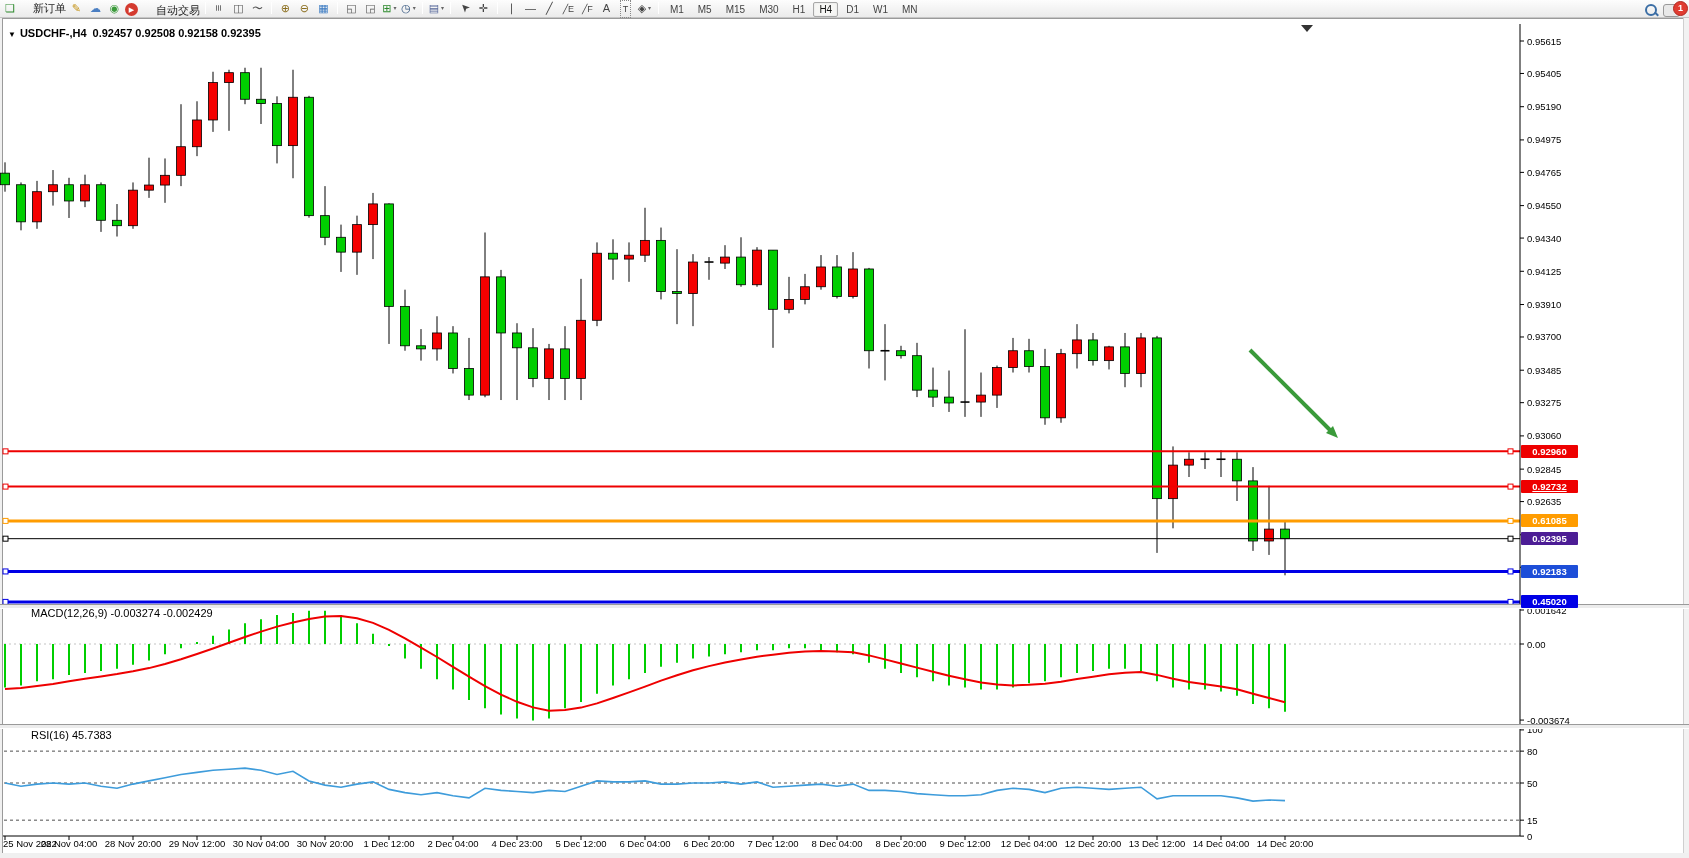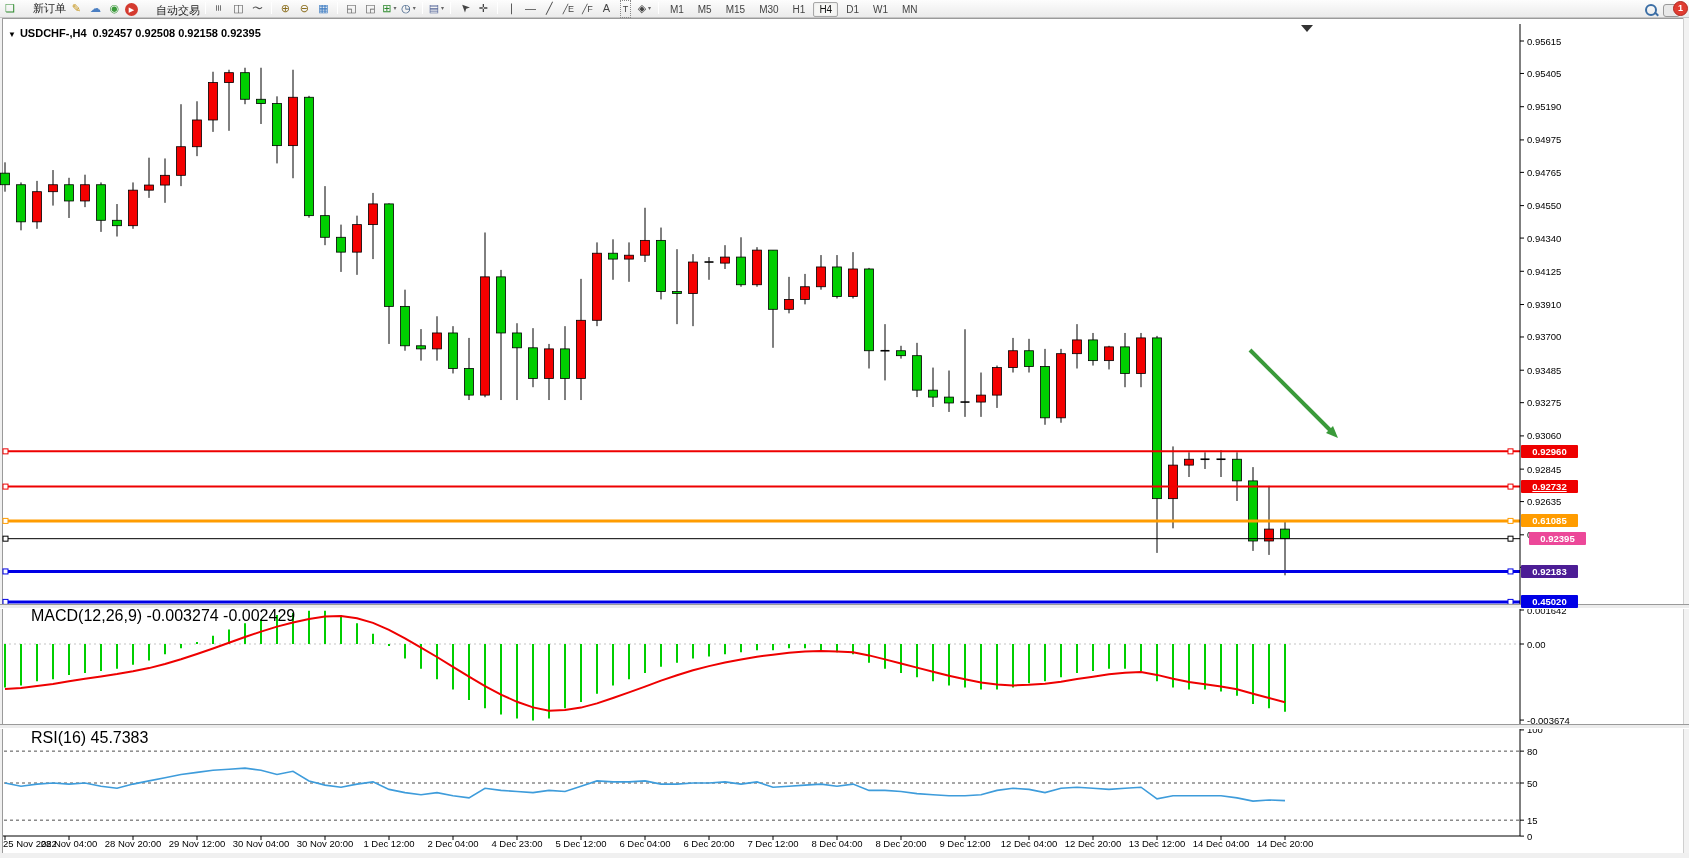--- a/index.html
+++ b/index.html
@@ -24,21 +24,21 @@
   #chat-badge{position:absolute;left:1673px;top:1px;width:13px;height:13px;border-radius:50%;background:#e03c31;
     color:#fff;font-size:9px;font-weight:bold;text-align:center;line-height:13px;border:1px solid #b02a22;}
   
   #chart-window{position:absolute;left:2px;top:18px;width:1685px;height:836px;background:#fff;
     border:1px solid #9a9a9a;box-sizing:border-box;}
   #right-strip{position:absolute;left:1683px;top:18px;width:6px;height:836px;background:#f2f2f2;border-left:1px solid #cfcfcf;}
   #bottom-strip{position:absolute;left:0;top:853px;width:1689px;height:5px;background:#f0f0f0;}
   #chart-title{position:absolute;left:8px;top:27px;font-size:11px;color:#000;font-weight:bold;z-index:30;}
   #chart-title .tri{font-size:8px;margin-right:4px;}
   #chart-title .vals{font-weight:bold;margin-left:6px;}
-  #macd-label,#rsi-label{position:absolute;left:7px;font-size:16px;color:#000;z-index:30;padding-left:24px;}
+  #macd-label,#rsi-label{position:absolute;left:7px;font-size:11px;color:#000;z-index:30;padding-left:24px;}
   #macd-label{top:607px;}
   #rsi-label{top:729px;}
   .splitter{position:absolute;left:0;width:1689px;height:3px;background:#ececec;
     border-top:1px solid #9a9a9a;border-bottom:1px solid #ffffff;z-index:20;}
   svg{position:absolute;left:0;top:0;z-index:10;}
   
   .pl-label{position:absolute;left:1521px;width:57px;height:13px;line-height:13px;z-index:40;
     color:#fff;font-size:9.5px;font-weight:bold;text-align:center;border-radius:1px;}
 </style>
 </head>
@@ -496,16 +496,16 @@
     <text x="1157" y="847" font-size="9.5px" fill="#000" text-anchor="middle" style="font-family: &quot;Liberation Sans&quot;, sans-serif;">13 Dec 12:00</text>
     <line x1="1221" y1="836" x2="1221" y2="840" stroke="#000" stroke-width="1"></line>
     <text x="1221" y="847" font-size="9.5px" fill="#000" text-anchor="middle" style="font-family: &quot;Liberation Sans&quot;, sans-serif;">14 Dec 04:00</text>
     <line x1="1285" y1="836" x2="1285" y2="840" stroke="#000" stroke-width="1"></line>
     <text x="1285" y="847" font-size="9.5px" fill="#000" text-anchor="middle" style="font-family: &quot;Liberation Sans&quot;, sans-serif;">14 Dec 20:00</text>
   </svg>
 <div id="axis-labels">
     <div class="pl-label" style="top: 444.855px; background: rgb(238, 0, 0);">0.92960</div>
     <div class="pl-label" style="top: 480.095px; background: rgb(238, 0, 0); text-decoration: underline;">0.92732</div>
     <div class="pl-label" style="top: 514.407px; background: rgb(255, 156, 0);">0.61085</div>
-    <div class="pl-label" style="top: 532.182px; background: #ec4899; margin-left: 8px;">0.92395</div>
-    <div class="pl-label" style="top: 564.948px; background: #4c1d95;">0.92183</div>
+    <div class="pl-label" style="top: 532.182px; background: #4c1d95;">0.92395</div>
+    <div class="pl-label" style="top: 564.948px; background: #1d4ed8;">0.92183</div>
     <div class="pl-label" style="top: 595.396px; background: rgb(0, 0, 230);">0.45020</div>
   </div>
 
 </body></html>

